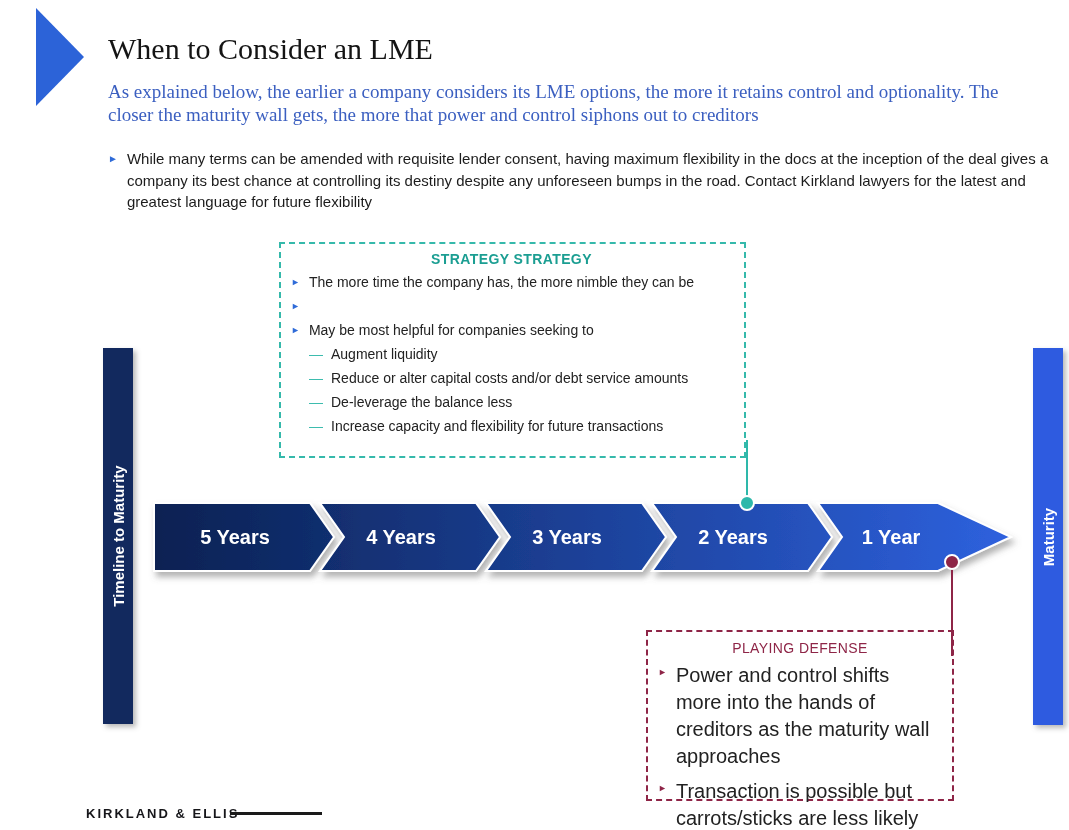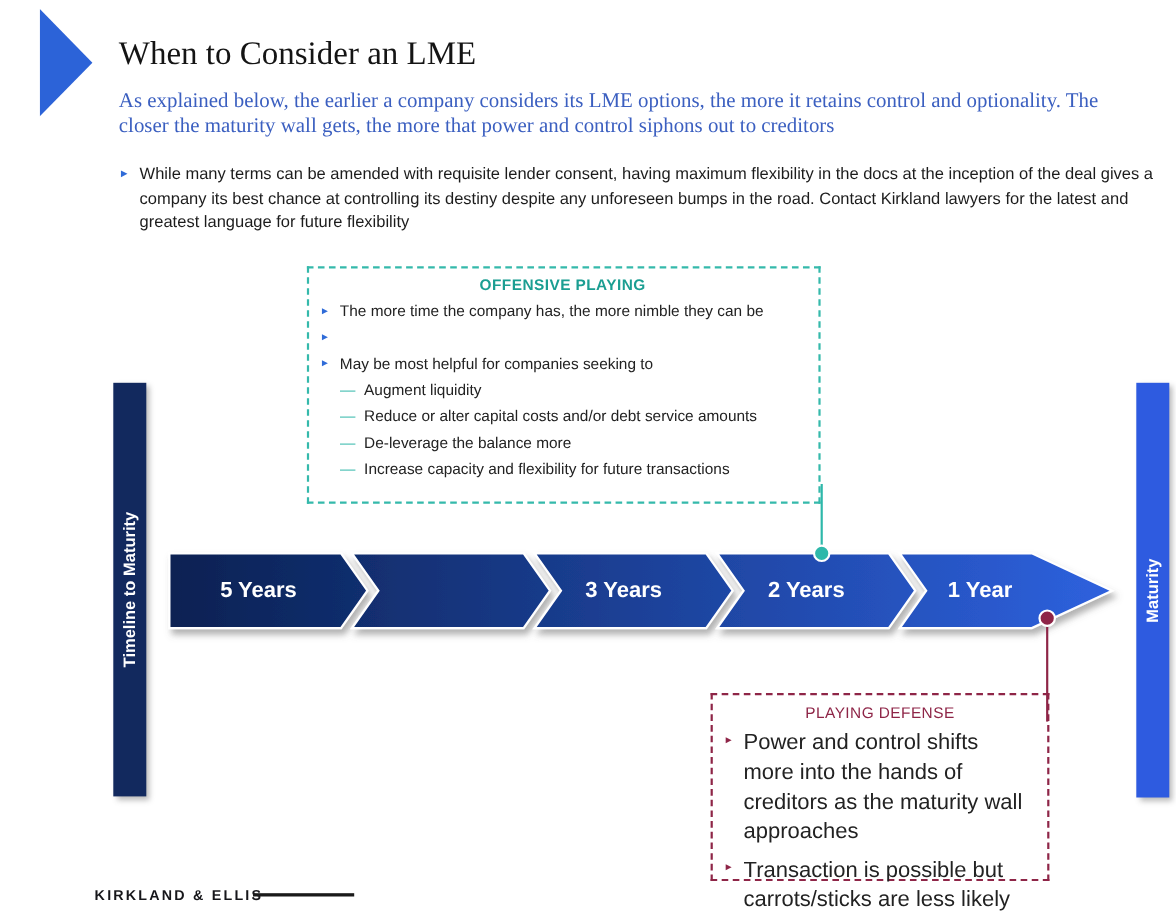--- a/index.html
+++ b/index.html
@@ -109,21 +109,21 @@
 
   <div class="title">When to Consider an LME</div>
   <div class="subtitle">As explained below, the earlier a company considers its LME options, the more it retains control and optionality. The closer the maturity wall gets, the more that power and control siphons out to creditors</div>
 
   <div class="intro">
     <span class="marker">►</span>
     <span class="txt">While many terms can be amended with requisite lender consent, having maximum flexibility in the docs at the inception of the deal gives a company its best chance at controlling its destiny despite any unforeseen bumps in the road. Contact Kirkland lawyers for the latest and greatest language for future flexibility</span>
   </div>
 
   <div class="callout offensive">
-    <div class="box-title">OFFENSIVE PLAYING</div>
+    <div class="box-title">STRATEGY STRATEGY</div>
     <div class="b-row">
       <span class="marker">►</span>
       <span class="txt">The more time the company has, the more nimble they can be</span>
     </div>
     <div class="b-row">
       <span class="marker">►</span>
     </div>
     <div class="b-row">
       <span class="marker">►</span>
       <span class="txt">May be most helpful for companies seeking to</span>
@@ -131,21 +131,21 @@
     <div class="sub-row">
       <span class="marker">—</span>
       <span class="txt">Augment liquidity</span>
     </div>
     <div class="sub-row">
       <span class="marker">—</span>
       <span class="txt">Reduce or alter capital costs and/or debt service amounts</span>
     </div>
     <div class="sub-row">
       <span class="marker">—</span>
-      <span class="txt">De-leverage the balance more</span>
+      <span class="txt">De-leverage the balance less</span>
     </div>
     <div class="sub-row">
       <span class="marker">—</span>
       <span class="txt">Increase capacity and flexibility for future transactions</span>
     </div>
   </div>
 
   <div class="callout defense">
     <div class="box-title">PLAYING DEFENSE</div>
     <div class="b-row">
@@ -159,20 +159,21 @@
   </div>
 
   <div class="vbar vbar-left">
     <div class="vlabel">Timeline to Maturity</div>
   </div>
   <div class="vbar vbar-right">
     <div class="vlabel">Maturity</div>
   </div>
 
   <div class="seg-label seg0">5 Years</div>
+  <div class="seg-label seg1">4 Years</div>
   <div class="seg-label seg2">3 Years</div>
   <div class="seg-label seg3">2 Years</div>
   <div class="seg-label seg4">1 Year</div>
 
   <div class="footer-firm">KIRKLAND &amp; ELLIS</div>
   <div class="footer-line"></div>
   <div class="page-number">5</div>
 
 </div>
 

